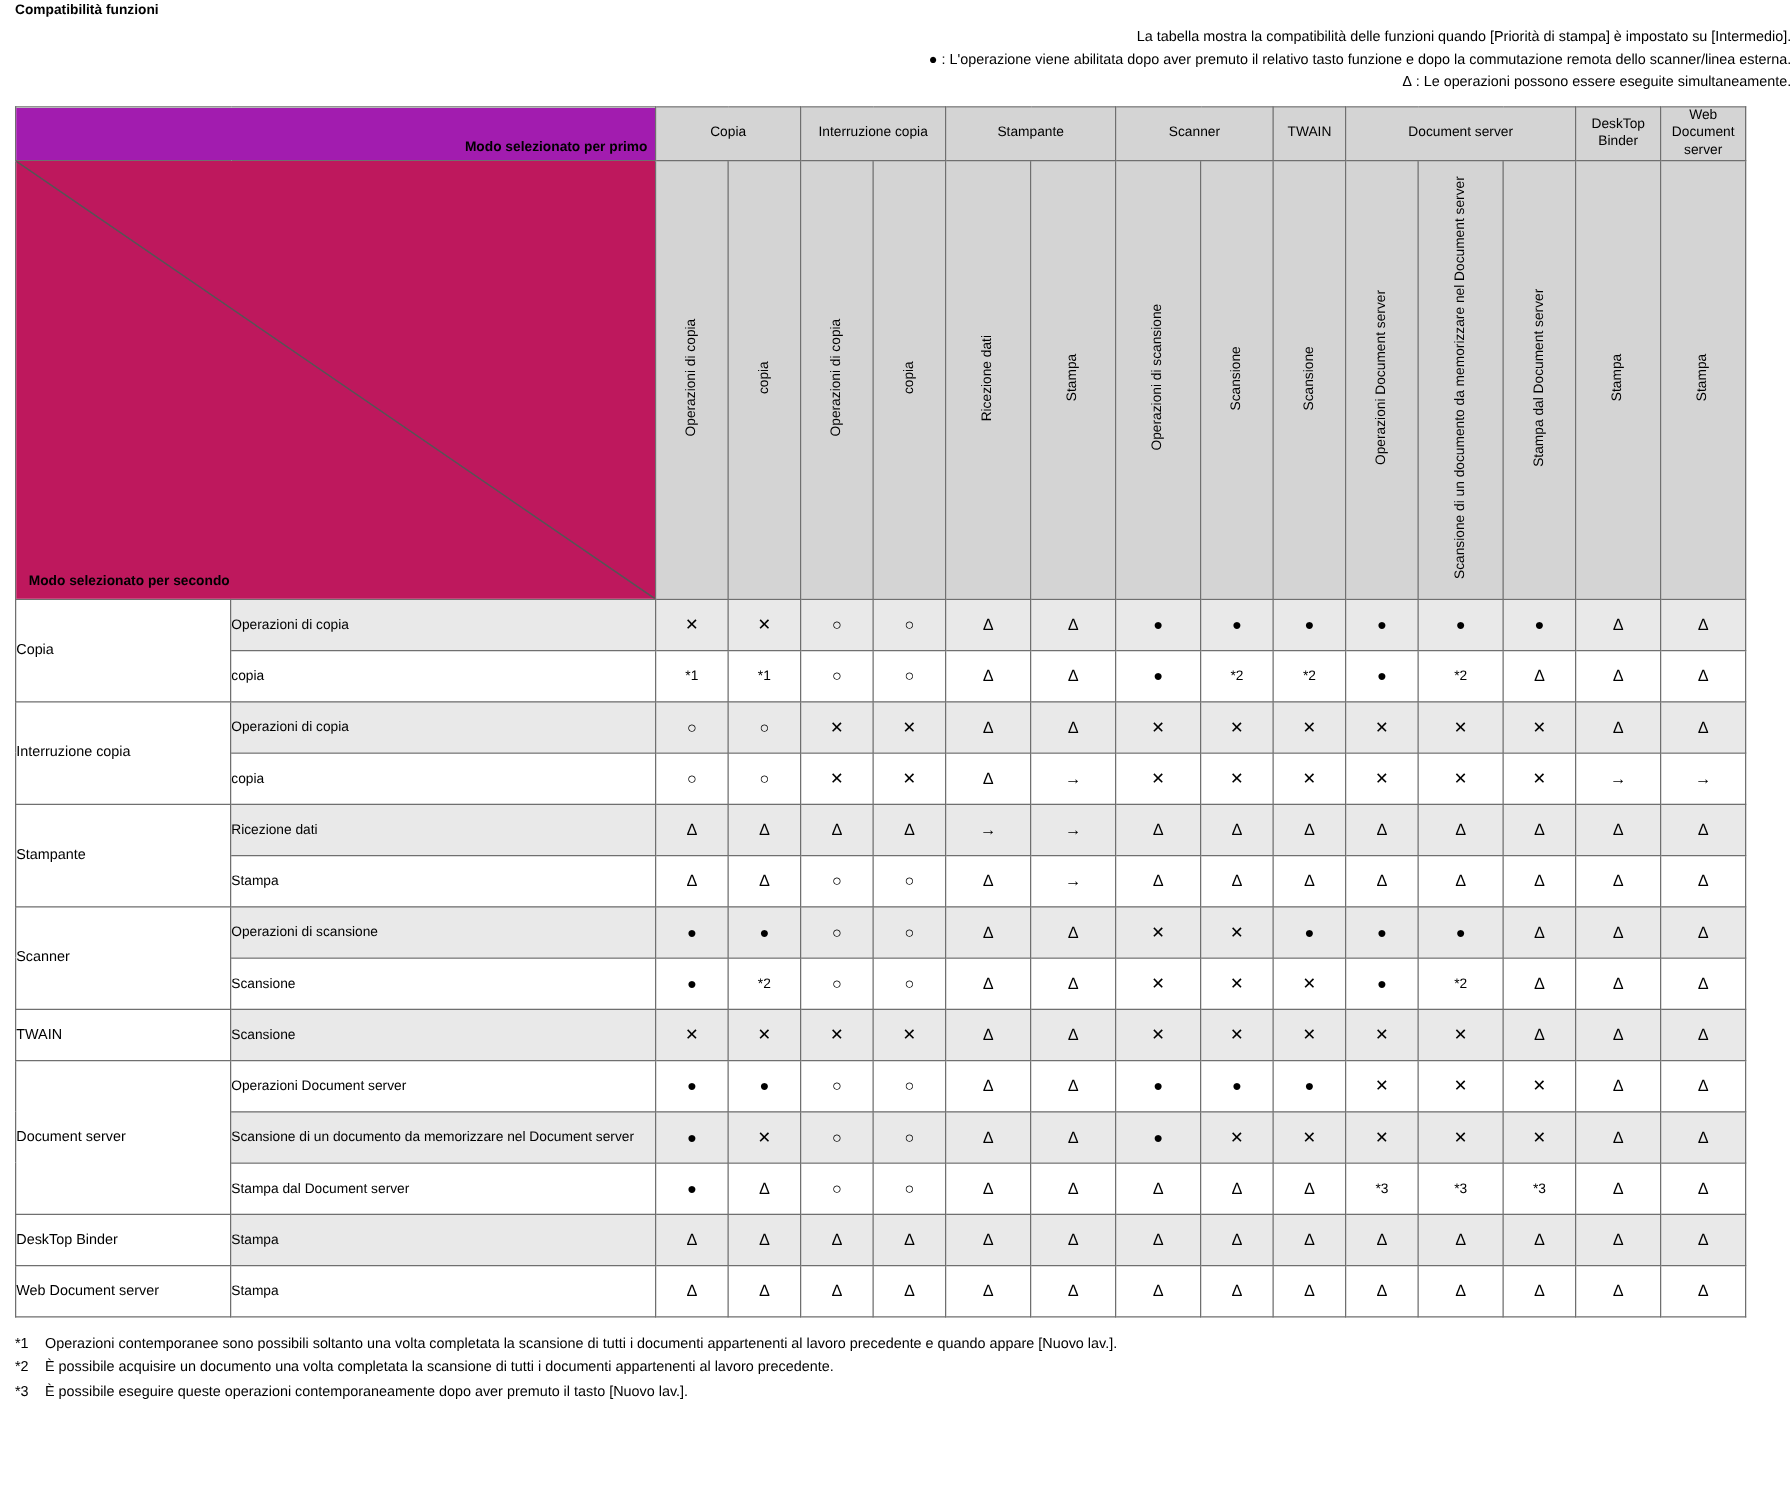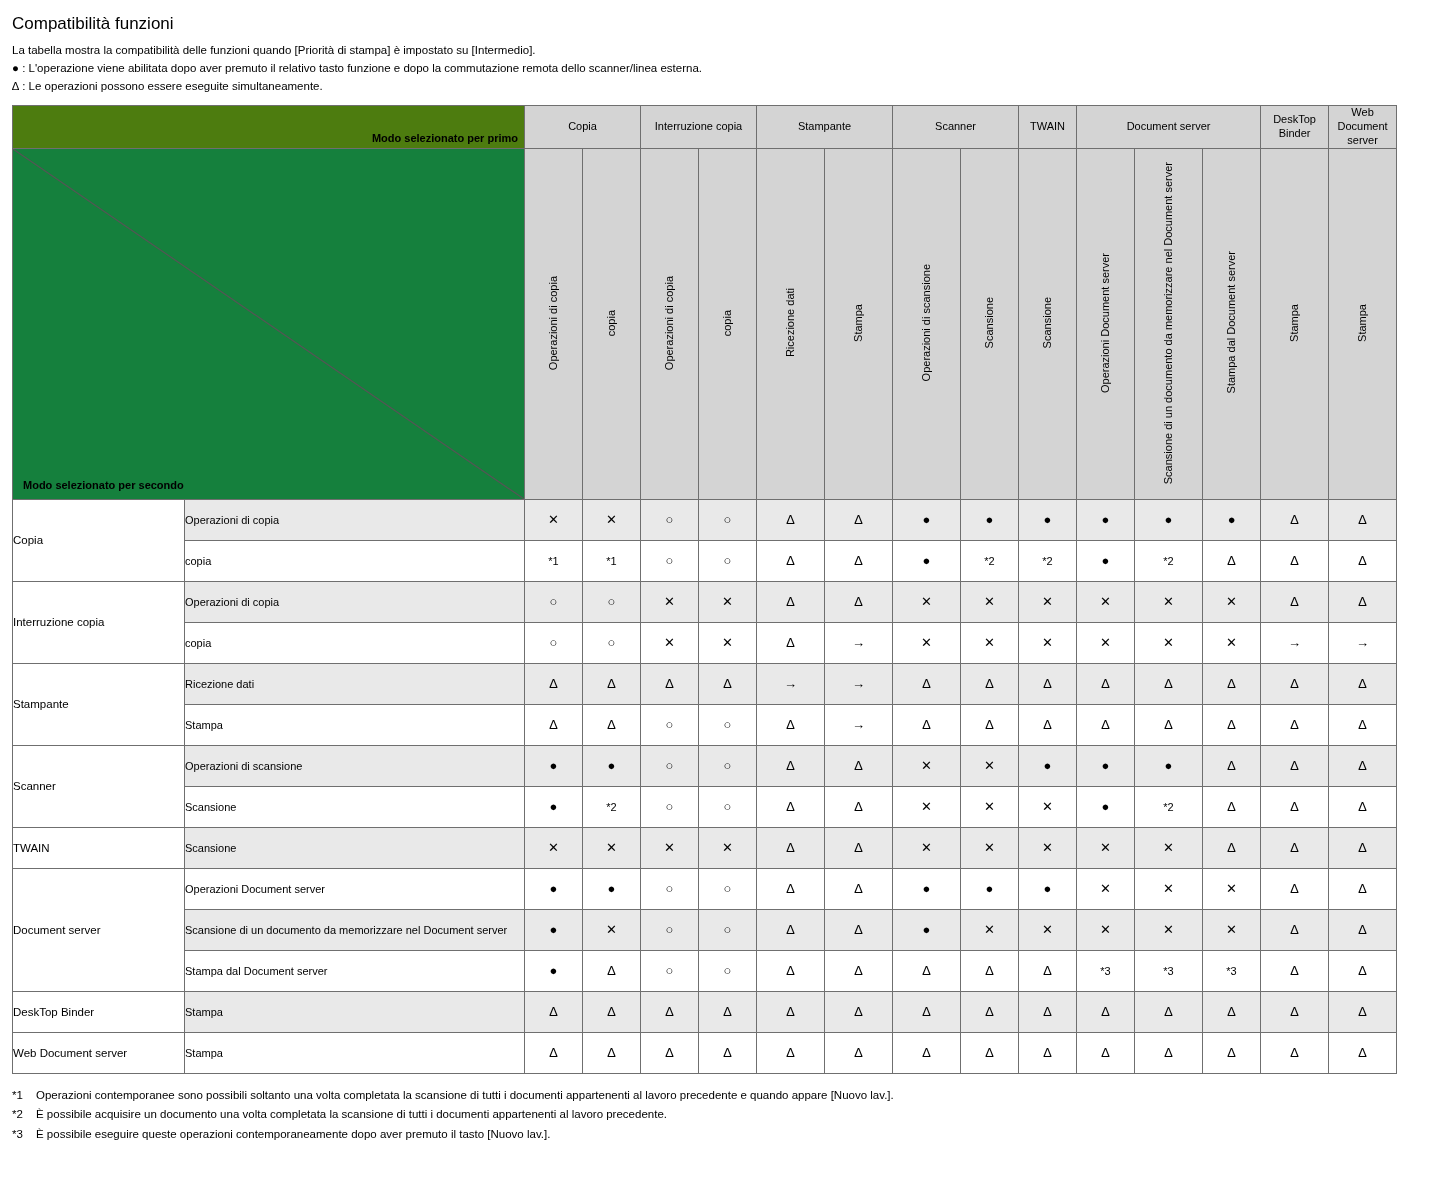--- a/index.html
+++ b/index.html
@@ -5,23 +5,23 @@
   html,body{margin:0;padding:0;}
   body{
     width:1433px;
     background:#ffffff;
     font-family:"Liberation Sans", sans-serif;
     color:#000000;
     -webkit-font-smoothing:antialiased;
   }
   .page{position:relative;width:1433px;min-height:1195px;padding:0;box-sizing:border-box;}
 
-  .doc-title{font-size:17px;font-weight:normal;margin:14px 0 0 12px;}
+  .doc-title{font-size:11px;font-weight:bold;margin:2px 0 0 12px;}
   .intro{margin:8px 0 0 12px;font-size:11.5px;line-height:1.55;}
-  .intro div{white-space:nowrap;}
+  .intro div{white-space:nowrap;text-align:right;}
 
   table.compat{
     border-collapse:collapse;
     margin:10px 0 0 12px;
     table-layout:fixed;
     width:1380px;
     font-size:11px;
   }
   table.compat td, table.compat th{
     border:1px solid #6f6f6f;
@@ -31,36 +31,36 @@
   }
   .hdr-top{
     background:#d4d4d4;
     text-align:center;
     font-weight:bold;
     font-size:11px;
     height:34px;
     line-height:1.25;
   }
   .corner{
-    background:#4d7c0f;
+    background:#a21caf;
     position:relative;
     height:34px;
     text-align:center;
   }
   .corner-label-first{
     position:absolute;
     right:6px;
     bottom:4px;
     font-size:11px;
     font-weight:bold;
     white-space:nowrap;
   }
   .corner-big{
     position:relative;
-    background:#15803d;
+    background:#be185d;
     height:350px;
   }
   .diag{
     position:absolute;
     left:0;top:0;width:100%;height:100%;
     pointer-events:none;
   }
   .corner-label-second{
     position:absolute;
     left:10px;

